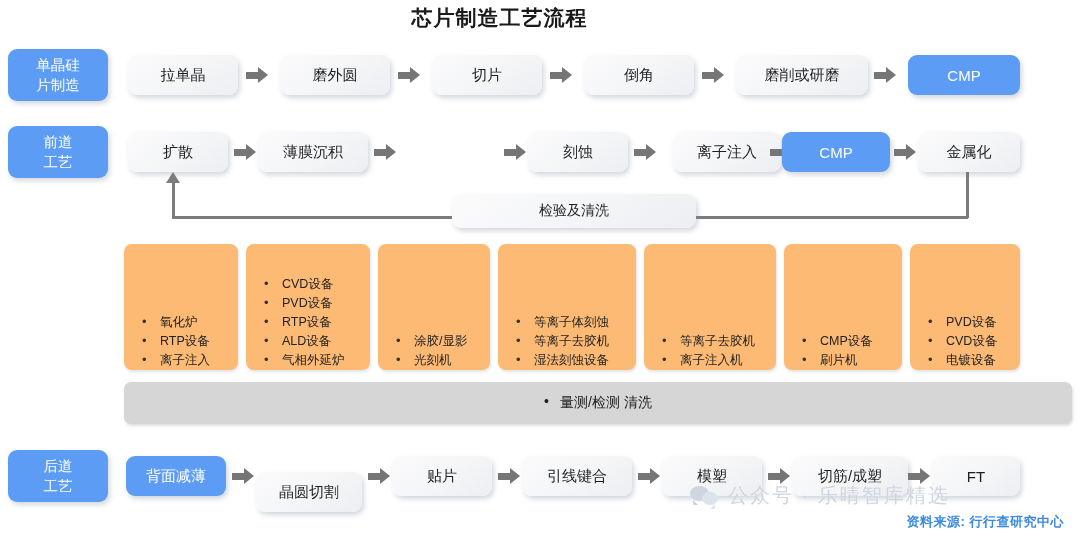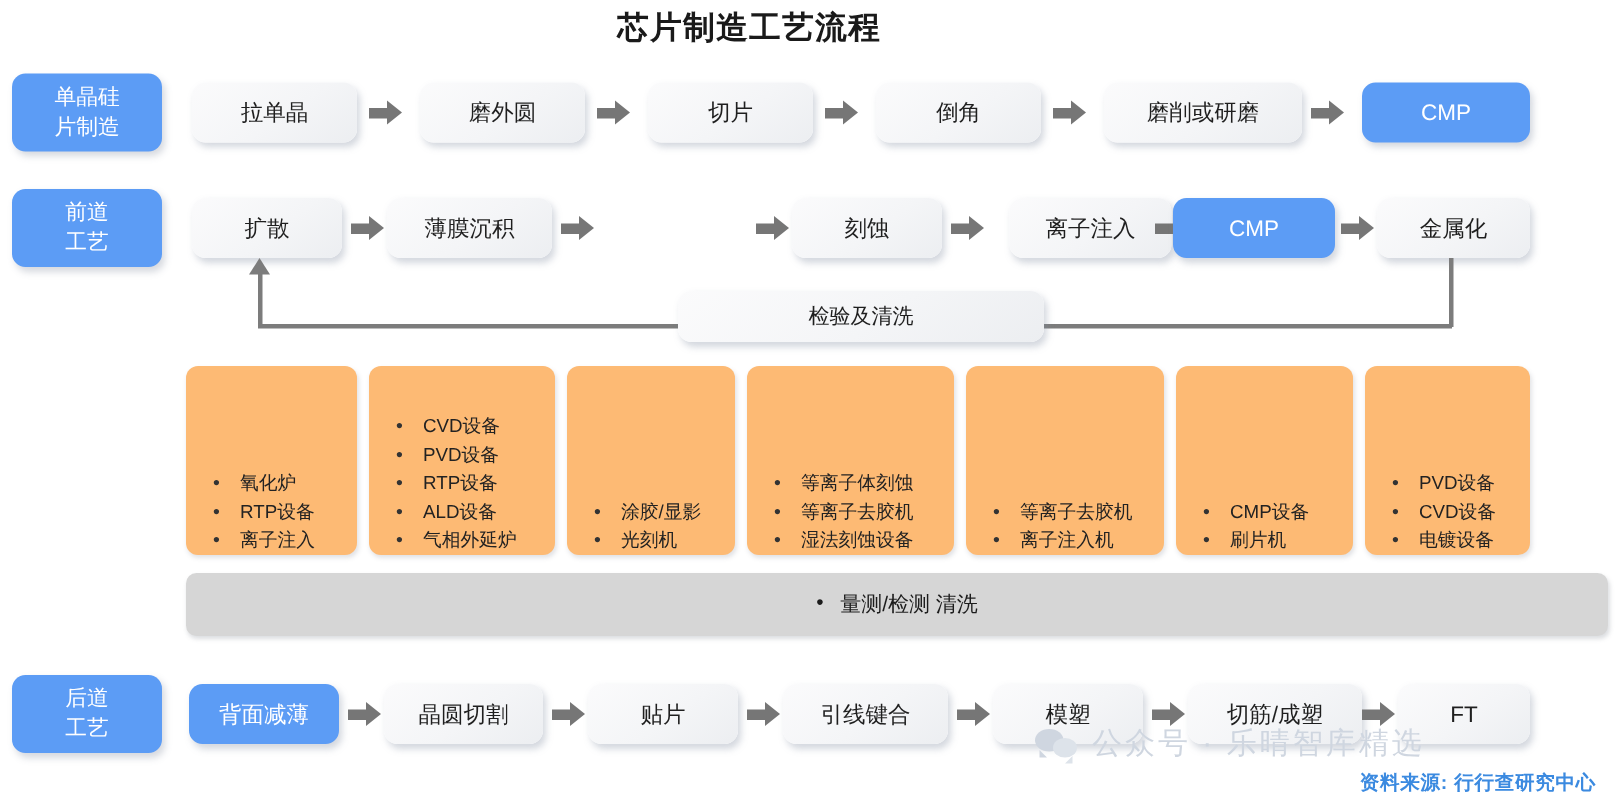--- a/index.html
+++ b/index.html
@@ -394,21 +394,21 @@
     <span>后道</span>
     <span>工艺</span>
   </div>
 
   <div class="pbox blue" style="left:126px; top:456px; width:100px; height:40px;">背面减薄</div>
   <div class="arrow" style="left:232px; top:468px;">
     <div class="shaft"></div>
       <div class="head"></div>
   </div>
 
-  <div class="pbox" style="left:256px; top:456px; width:106px; height:40px;text-align:center;">晶圆切割</div>
+  <div class="pbox" style="left:256px; top:472px; width:106px; height:40px;text-align:center;">晶圆切割</div>
   <div class="arrow" style="left:368px; top:468px;">
     <div class="shaft"></div>
       <div class="head"></div>
   </div>
 
   <div class="pbox" style="left:392px; top:456px; width:100px; height:40px;">贴片</div>
   <div class="arrow" style="left:498px; top:468px;">
     <div class="shaft"></div>
       <div class="head"></div>
   </div>

